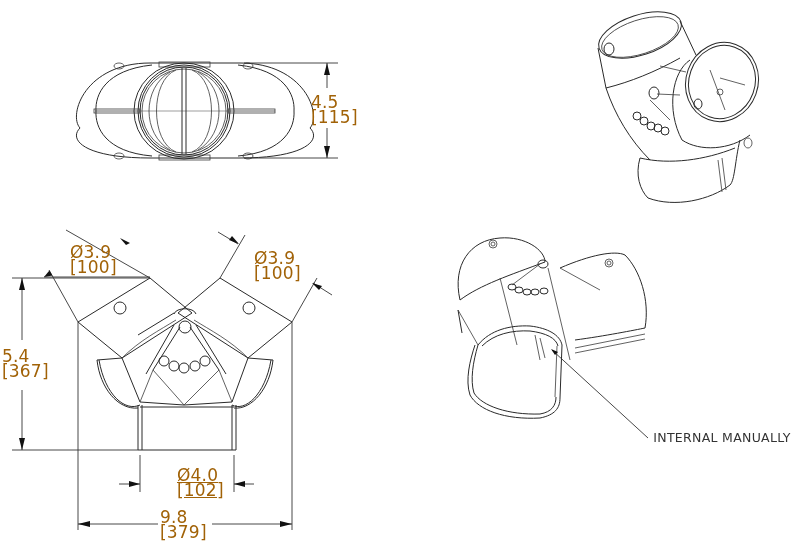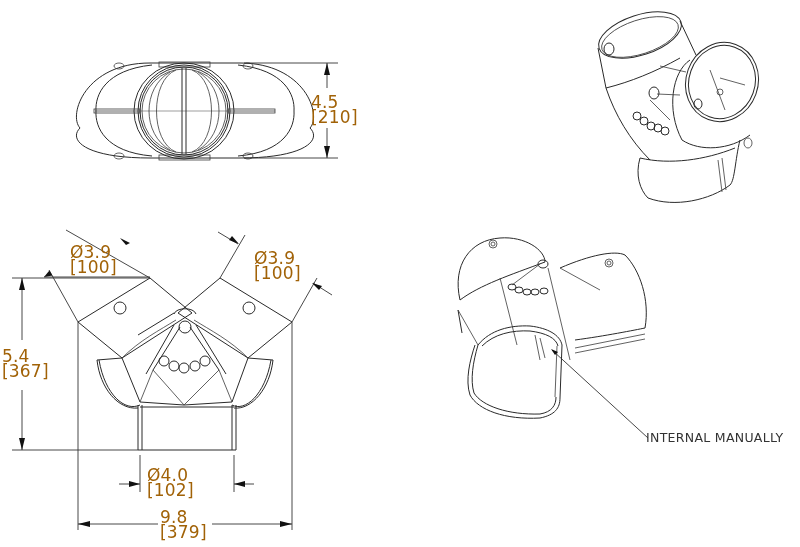--- a/index.html
+++ b/index.html
@@ -3,21 +3,21 @@
 <meta charset="utf-8">
 <style>
   html, body { margin: 0; padding: 0; background: #ffffff; }
   body { width: 800px; height: 547px; position: relative; overflow: hidden; font-family: "DejaVu Sans", sans-serif; }
   svg { position: absolute; left: 0; top: 0; }
   .ln { stroke: #2a2a2a; stroke-width: 1; fill: none; }
   .thin { stroke: #3a3a3a; stroke-width: 0.8; fill: none; }
   .dim { stroke: #333; stroke-width: 0.9; fill: none; }
   .arrow { fill: #111; stroke: none; }
   .label { position: absolute; color: #a16207; font-size: 17px; line-height: 15px; white-space: nowrap; letter-spacing: 0.2px; }
-  .note { position: absolute; color: #333; font-size: 12.5px; line-height: 14px; text-align: left; white-space: nowrap; letter-spacing: 0.3px; }
+  .note { position: absolute; color: #333; font-size: 12.5px; line-height: 14px; text-align: center; white-space: nowrap; letter-spacing: 0.3px; }
 </style>
 </head>
 <body>
 
 <svg width="800" height="547" viewBox="0 0 800 547">
 
   <g>
 
     <path class="ln" d="M150,63 C85,63 68,115 80,128 C68,140 85,158 150,158"></path>
     <path class="ln" d="M152,65 C105,70 95,95 96,111 C95,127 105,152 152,156"></path>
@@ -228,39 +228,39 @@
 
     <line class="thin" x1="458" y1="310" x2="478" y2="345"></line>
 
     <line class="dim" x1="552" y1="350" x2="648" y2="438"></line>
     <polygon class="arrow" points="551,349 558,352 555,355"></polygon>
   </g>
 </svg>
 
 <div class="label" style="left:311px; top:95px; width:32px;">
   <div>4.5</div>
-  <div>[210]</div>
+  <div>[115]</div>
 </div>
 
 <div class="label" style="left:70px; top:245px; width:50px;">
   <div>Ø3.9</div>
   <div>[100]</div>
 </div>
 
 <div class="label" style="left:254px; top:251px; width:50px;">
   <div>Ø3.9</div>
   <div>[100]</div>
 </div>
 
 <div class="label" style="left:2px; top:349px; width:40px;">
   <div>5.4</div>
   <div>[367]</div>
 </div>
 
-<div class="label" style="left:147px; top:468px; width:50px;">
+<div class="label" style="left:177px; top:468px; width:50px;text-decoration:underline;">
   <div>Ø4.0</div>
   <div>[102]</div>
 </div>
 
 <div class="label" style="left:160px; top:510px; width:50px;">
   <div>9.8</div>
   <div>[379]</div>
 </div>
 
 <div class="note" style="left:646px; top:431px; width:152px;">

